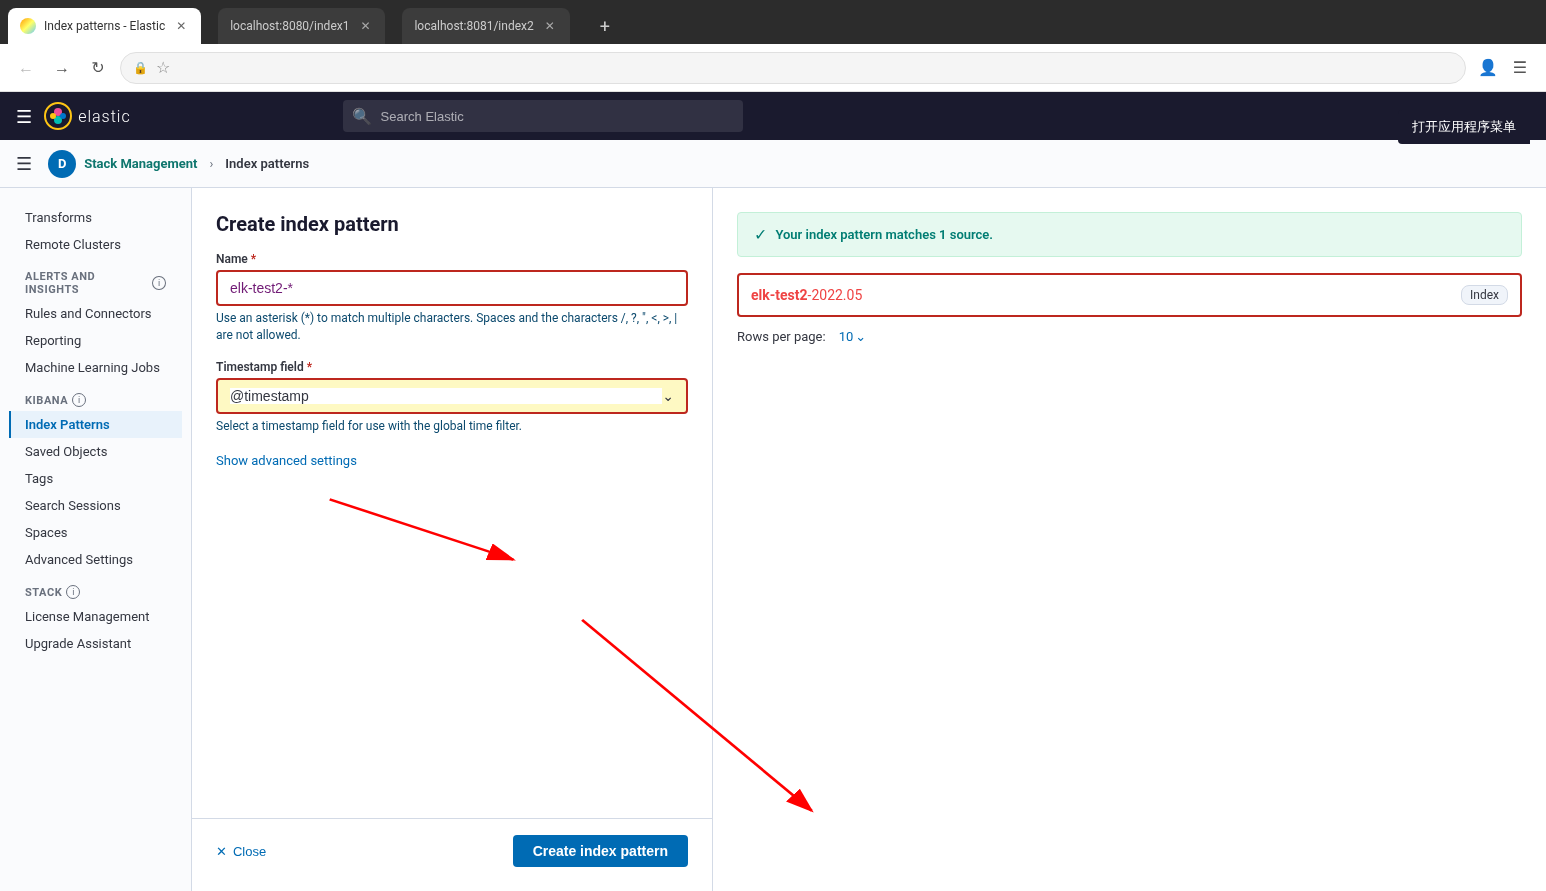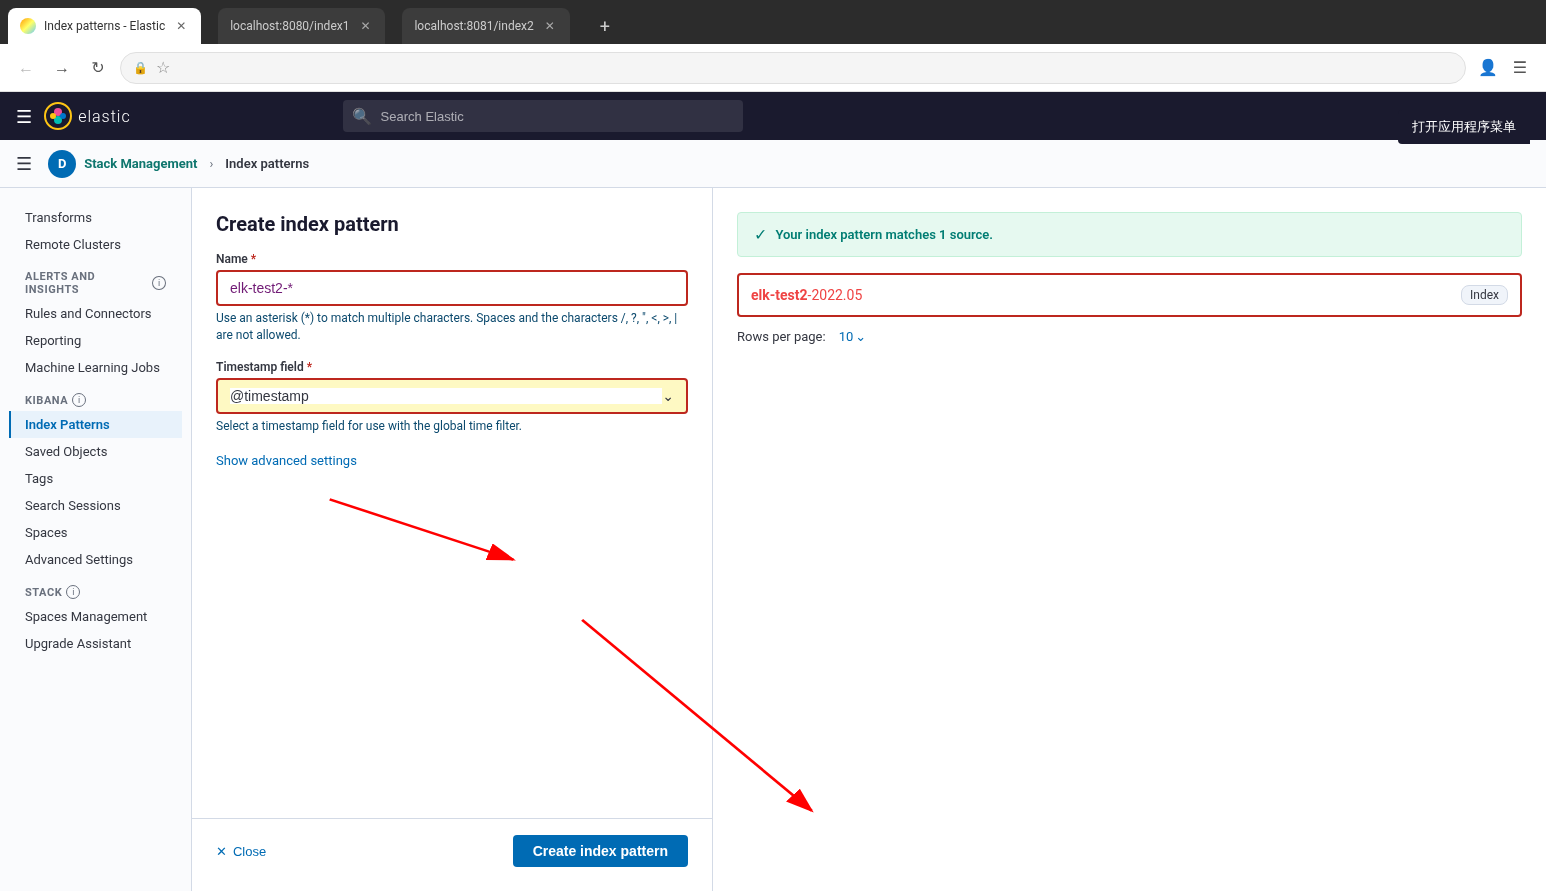--- a/index.html
+++ b/index.html
@@ -191,21 +191,21 @@
     <div class="sidebar-item">Saved Objects</div>
     <div class="sidebar-item">Tags</div>
     <div class="sidebar-item">Search Sessions</div>
     <div class="sidebar-item">Spaces</div>
     <div class="sidebar-item">Advanced Settings</div>
 
     <div class="section-title-row">
       <span class="section-title-text">Stack</span>
       <div class="info-icon">i</div>
     </div>
-    <div class="sidebar-item">Spaces Management</div>
+    <div class="sidebar-item">License Management</div>
     <div class="sidebar-item">Upgrade Assistant</div>
   </div>
 
   <div class="content-area">
 
     <div class="content-inner">
       <div class="content-title">Ind</div>
       <div style="font-size:13px;color:#343741;margin-bottom:8px;">
         <span style="color:#006BB4;cursor:pointer;">Create</span>
       </div>

